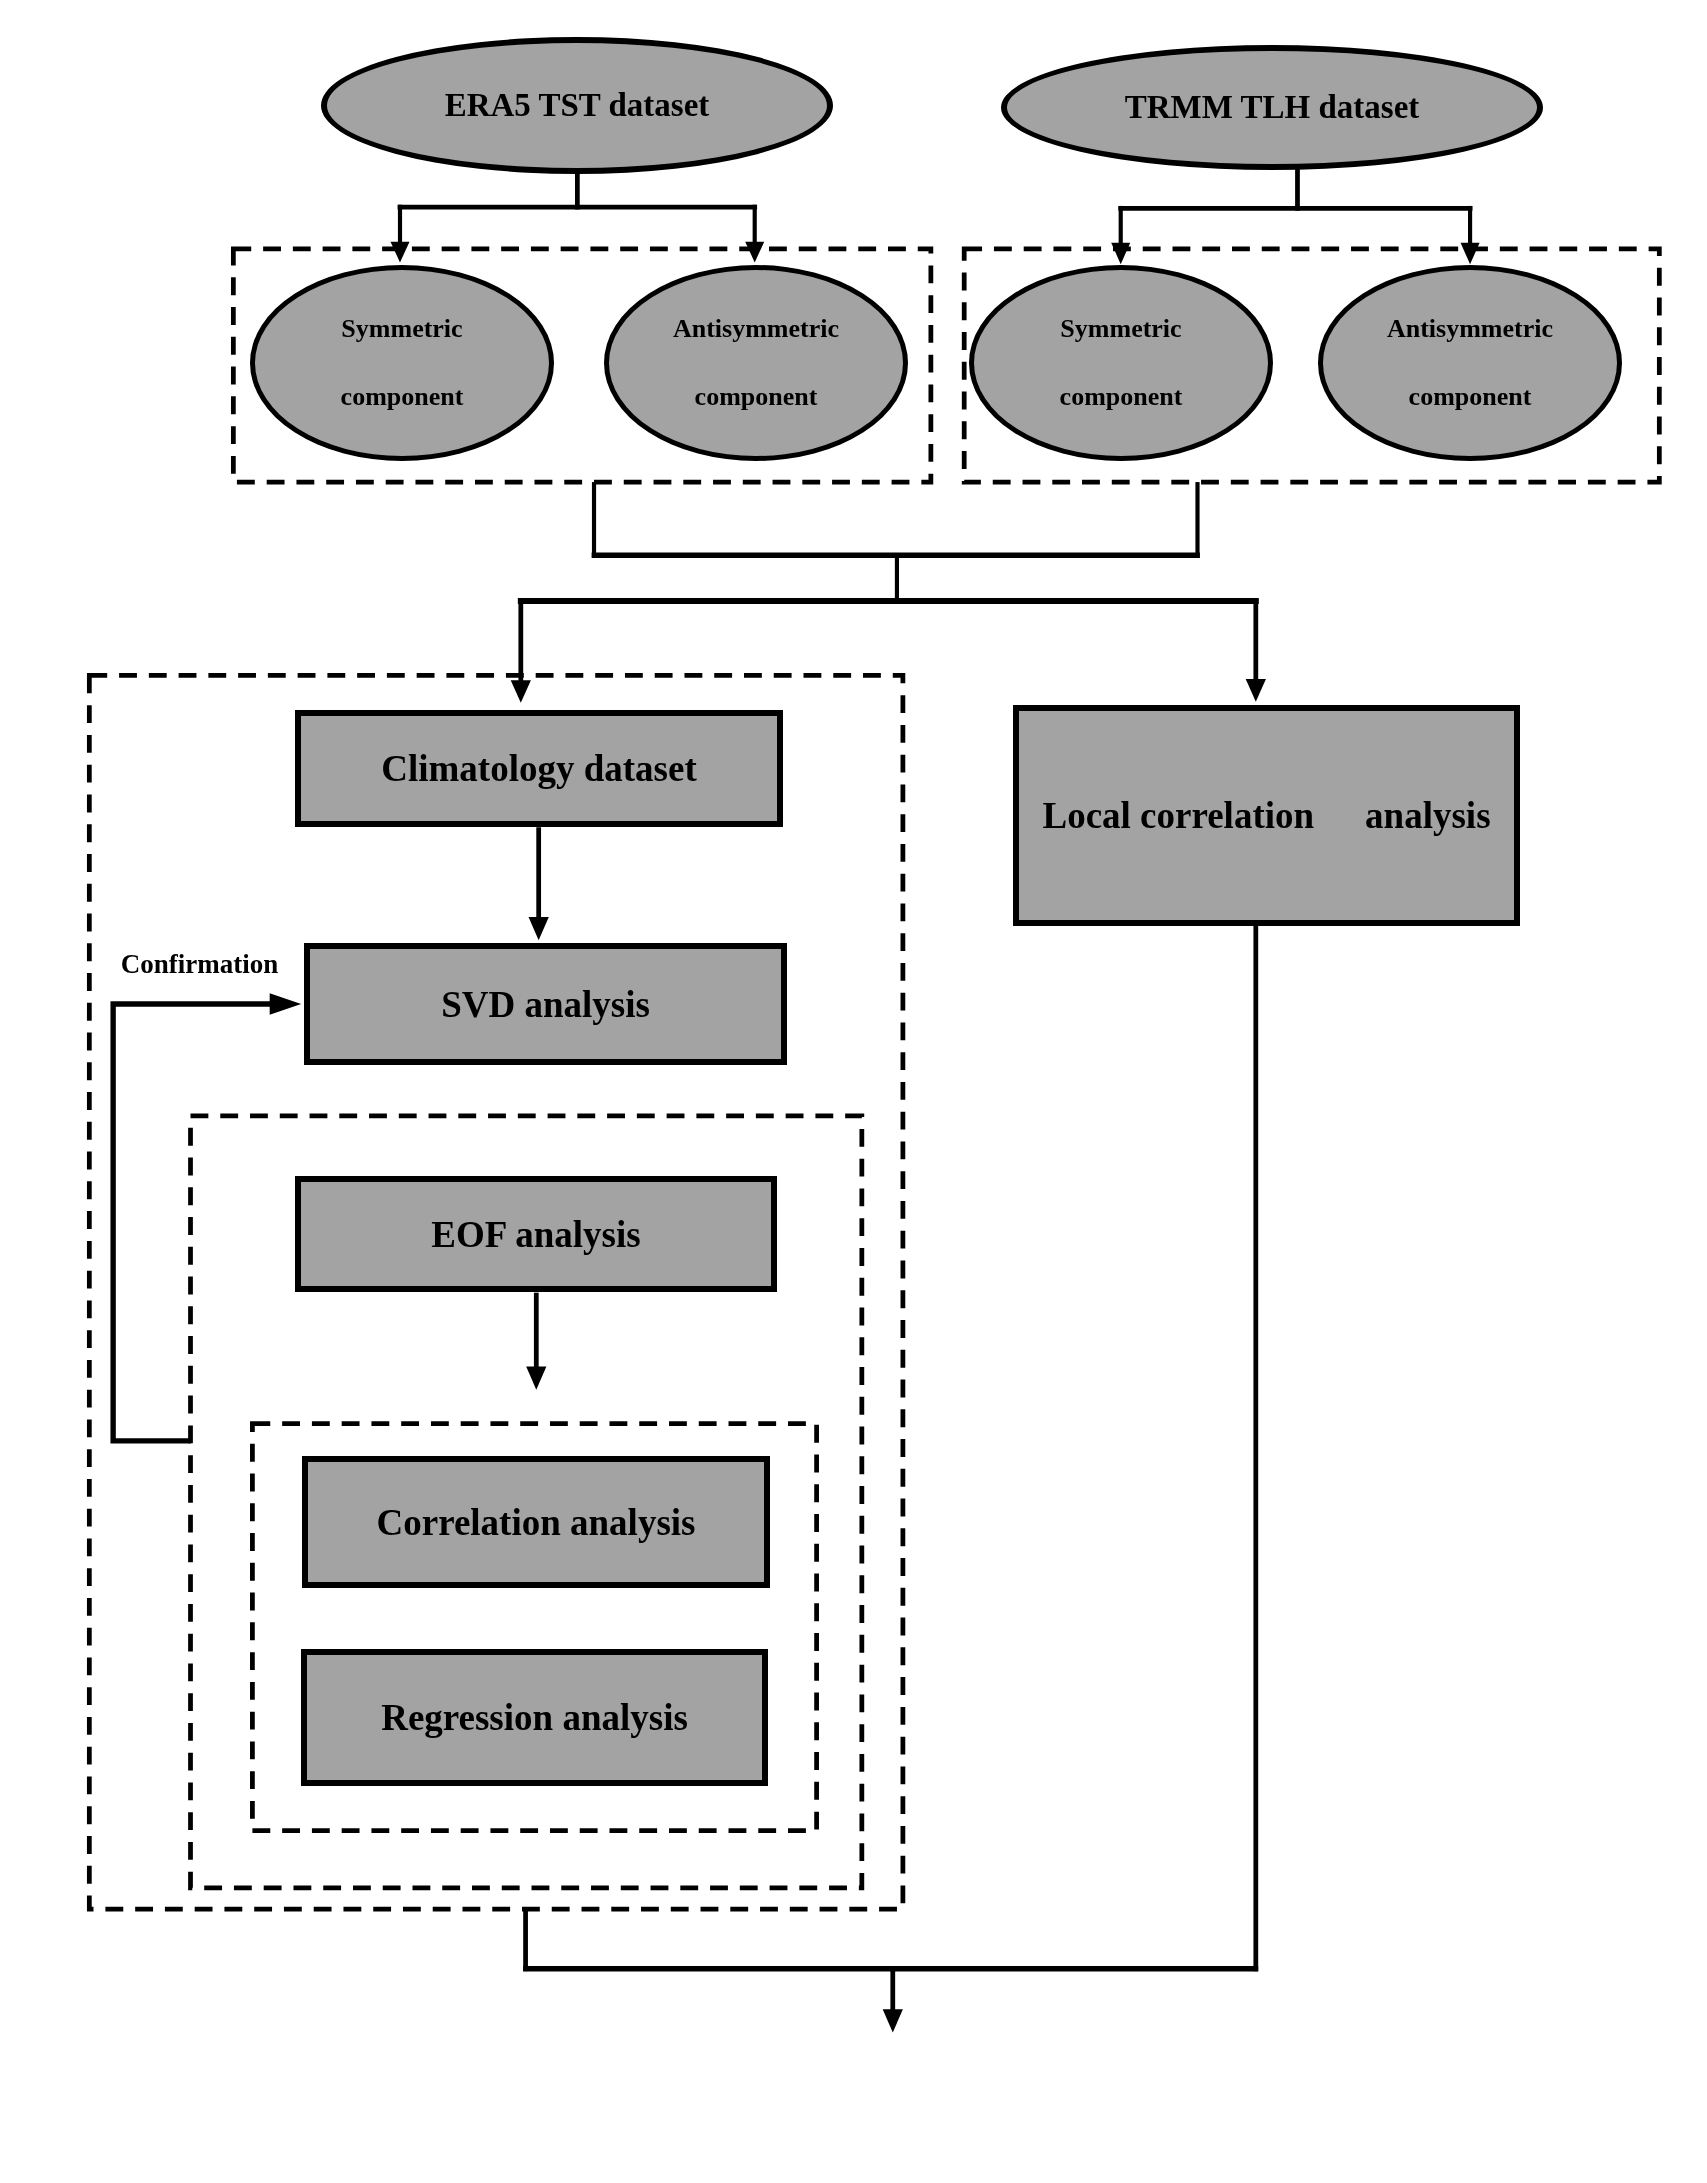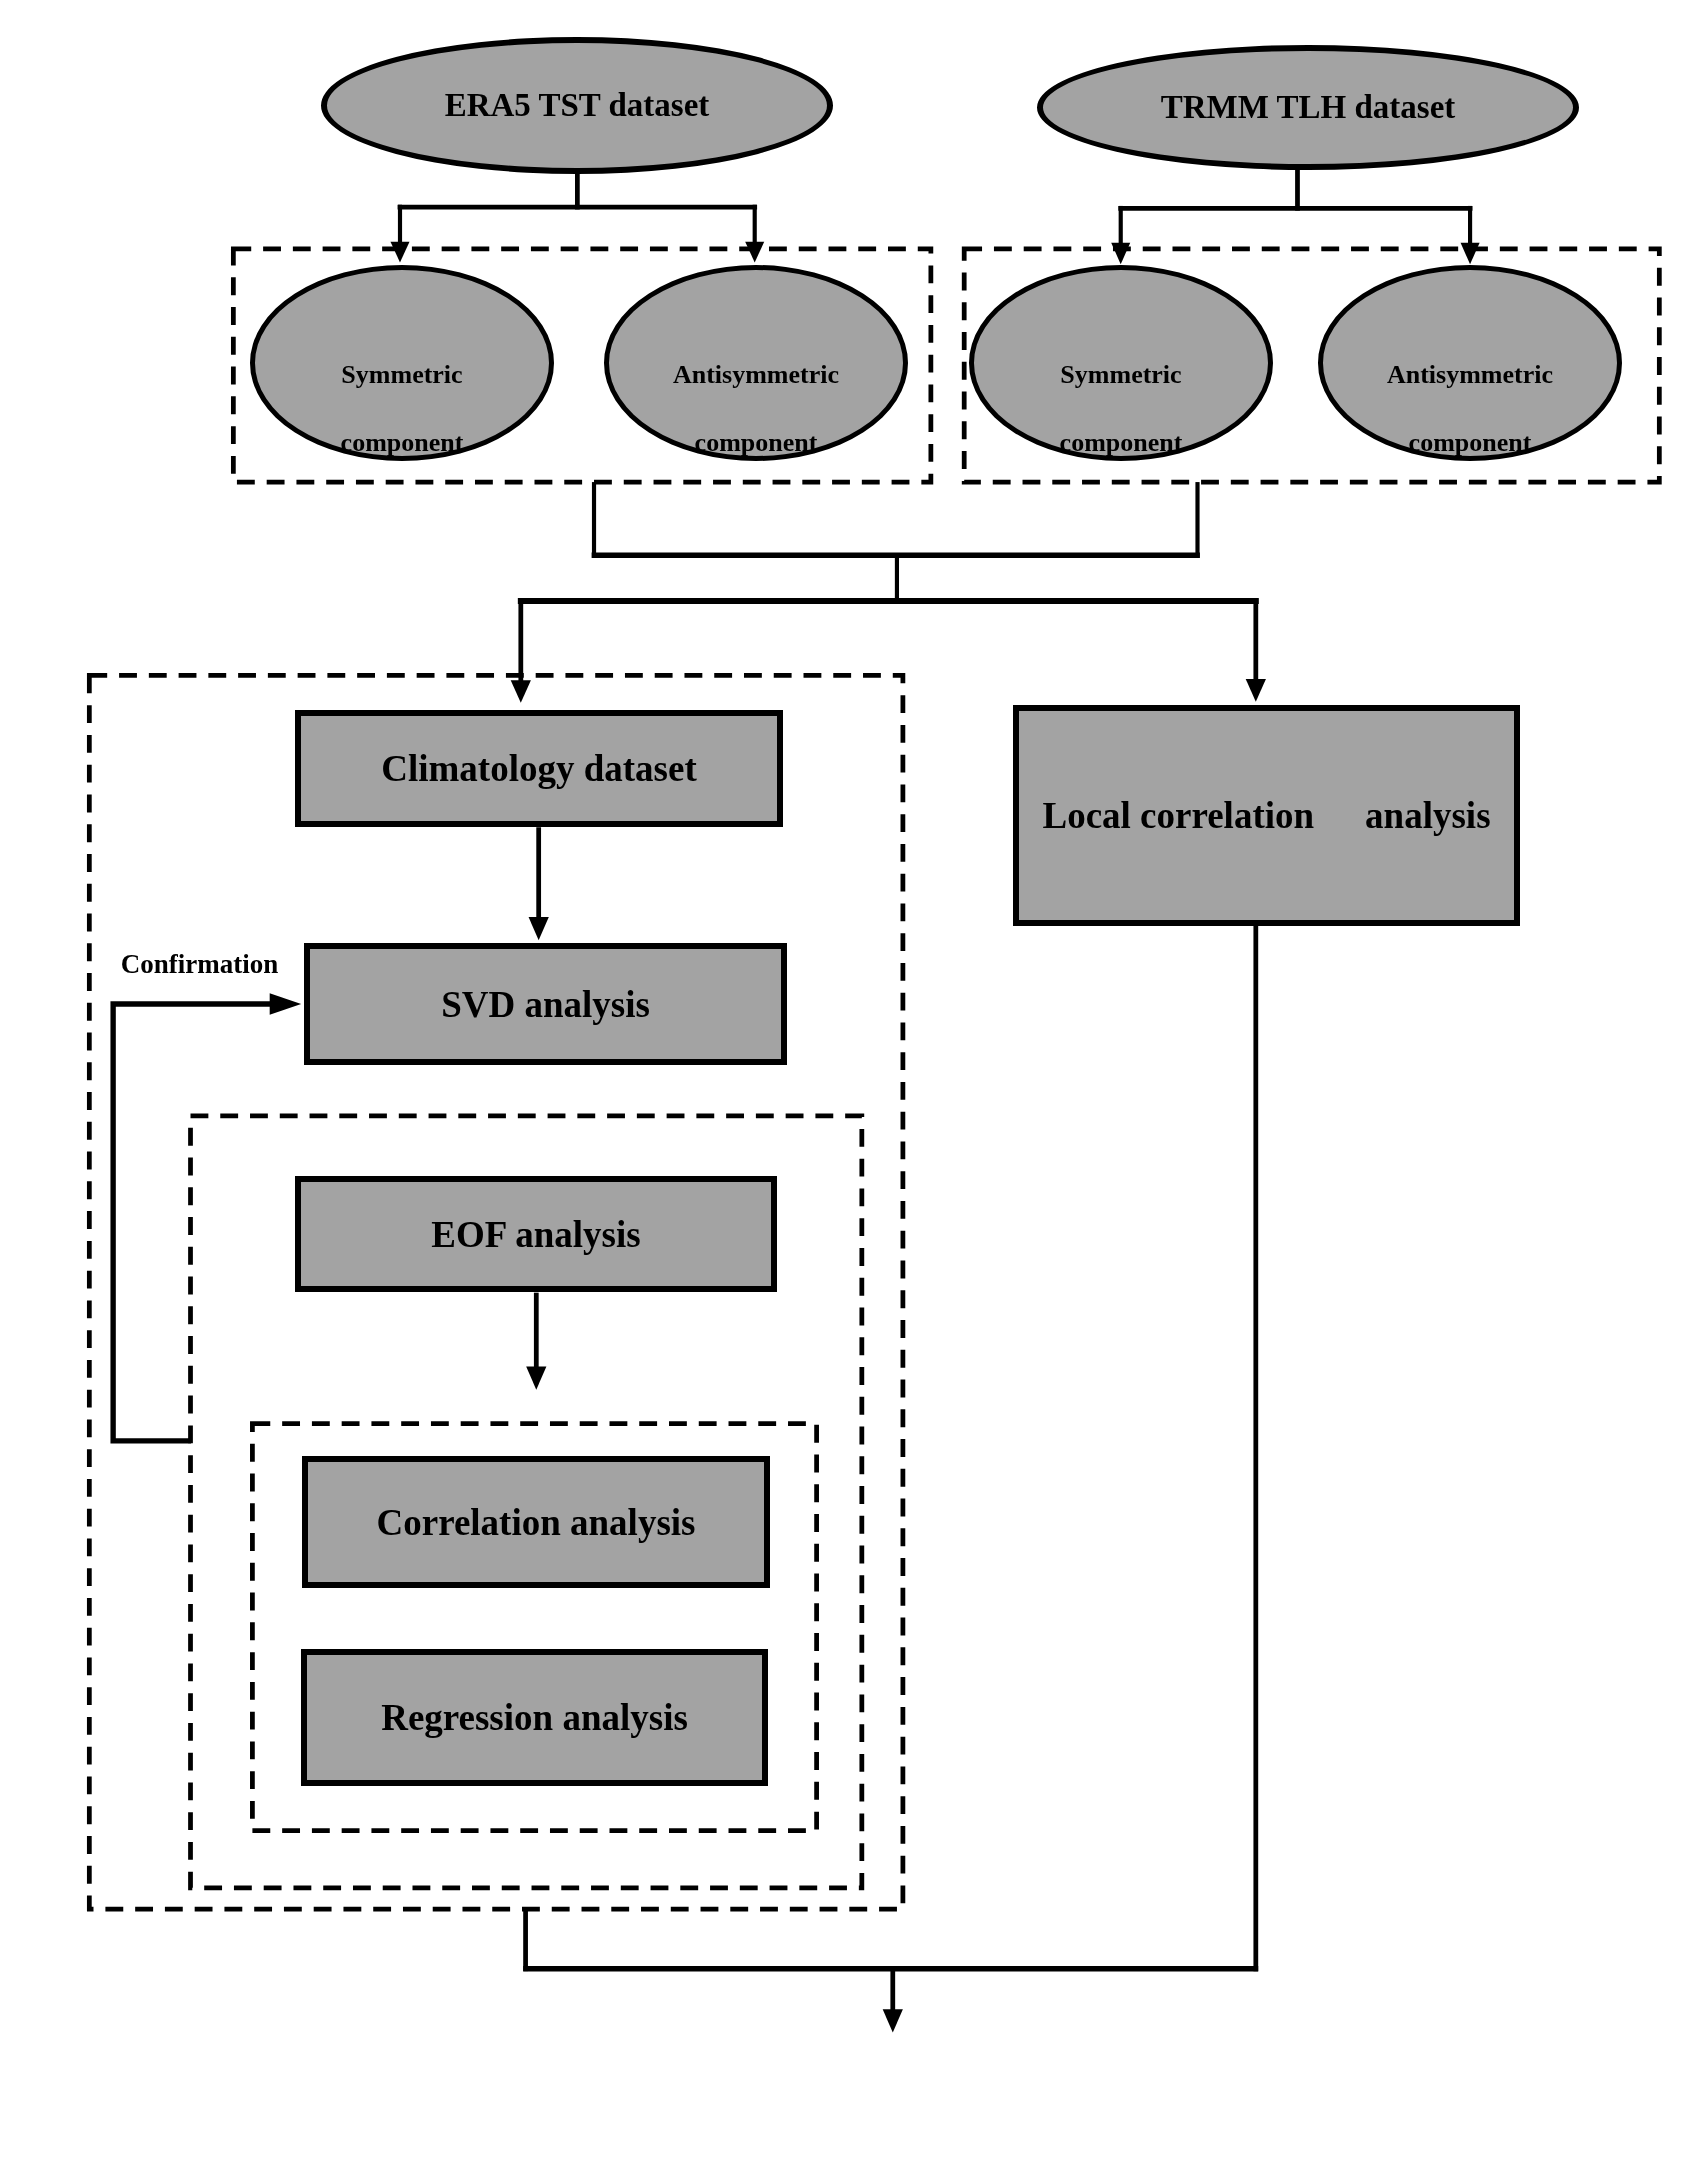--- a/index.html
+++ b/index.html
@@ -37,21 +37,20 @@
   }
   .ellipse-label {
     font-size: 33px;
     line-height: 1;
   }
   .sub-ellipse {
     border: 5.4px solid #000000;
     border-radius: 50%;
     flex-direction: column;
     gap: 42px;
-    justify-content: flex-end;
   }
   .sub-label {
     font-size: 26px;
     line-height: 1;
   }
   .rect-box {
     border: 6px solid #000000;
   }
   .box-label {
     font-size: 37px;
@@ -122,21 +121,21 @@
       <polygon points="888,1541 922,1541 905,1580"></polygon>
       <polygon points="453,1669 453,1705 506,1687"></polygon>
       <polygon points="884,2296 918,2296 901,2335"></polygon>
       <polygon points="1483,3376 1517,3376 1500,3415"></polygon>
     </g>
   </svg>
 
   <div class="node ellipse" style="left:321px; top:37px; width:512px; height:137px;">
     <span class="ellipse-label">ERA5 TST dataset</span>
   </div>
-  <div class="node ellipse" style="left:1037px; top:45px; width:542px; height:125px;">
+  <div class="node ellipse" style="left:1001px; top:45px; width:542px; height:125px;">
     <span class="ellipse-label">TRMM TLH dataset</span>
   </div>
 
   <div class="node sub-ellipse" style="left:250px; top:265px; width:304px; height:196px;">
     <span class="sub-label">Symmetric</span>
     <span class="sub-label">component</span>
   </div>
   <div class="node sub-ellipse" style="left:604px; top:265px; width:304px; height:196px;">
     <span class="sub-label">Antisymmetric</span>
     <span class="sub-label">component</span>

